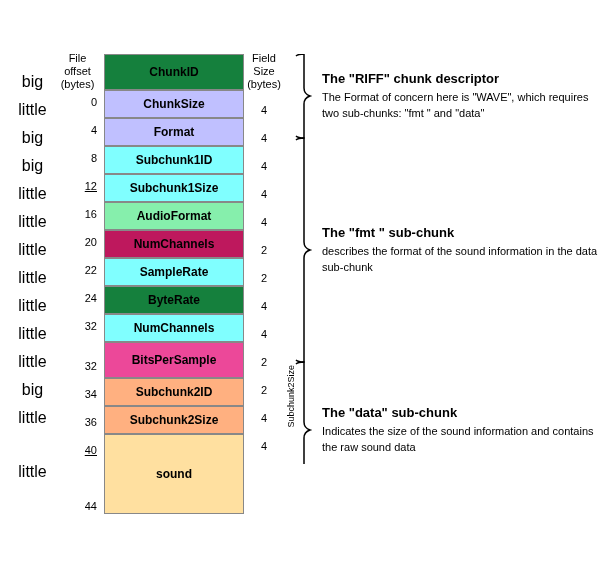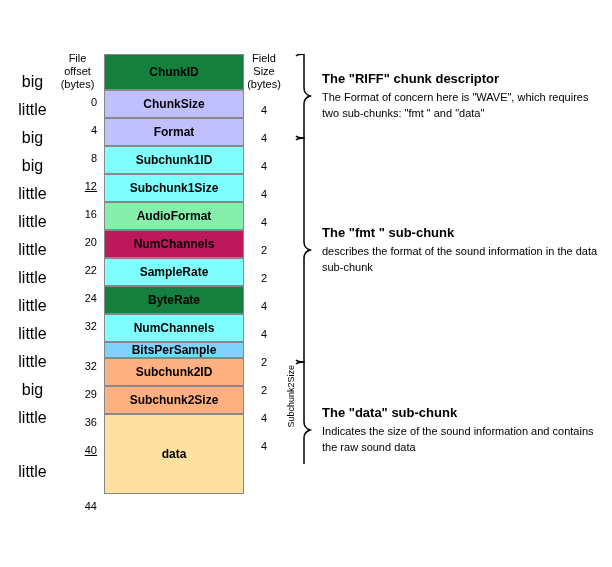--- a/index.html
+++ b/index.html
@@ -165,43 +165,43 @@
   <div class="offset-label" style="height: 28px; display: flex; align-items: flex-start; justify-content: flex-end; padding-right: 3px;">0</div>
       <div class="offset-label" style="height: 28px; display: flex; align-items: flex-start; justify-content: flex-end; padding-right: 3px;">4</div>
       <div class="offset-label" style="height: 28px; display: flex; align-items: flex-start; justify-content: flex-end; padding-right: 3px;">8</div>
       <div class="offset-label" style="height: 28px; display: flex; align-items: flex-start; justify-content: flex-end; padding-right: 3px; text-decoration: underline;">12</div>
       <div class="offset-label" style="height: 28px; display: flex; align-items: flex-start; justify-content: flex-end; padding-right: 3px;">16</div>
       <div class="offset-label" style="height: 28px; display: flex; align-items: flex-start; justify-content: flex-end; padding-right: 3px;">20</div>
       <div class="offset-label" style="height: 28px; display: flex; align-items: flex-start; justify-content: flex-end; padding-right: 3px;">22</div>
       <div class="offset-label" style="height: 28px; display: flex; align-items: flex-start; justify-content: flex-end; padding-right: 3px;">24</div>
       <div class="offset-label" style="height: 28px; display: flex; align-items: flex-start; justify-content: flex-end; padding-right: 3px;">32</div>
       <div class="offset-label" style="height: 28px; display: flex; align-items: flex-start; justify-content: flex-end; padding-right: 3px; margin-top: 12px;">32</div>
-      <div class="offset-label" style="height: 28px; display: flex; align-items: flex-start; justify-content: flex-end; padding-right: 3px;">29</div>
+      <div class="offset-label" style="height: 28px; display: flex; align-items: flex-start; justify-content: flex-end; padding-right: 3px;">34</div>
       <div class="offset-label" style="height: 28px; display: flex; align-items: flex-start; justify-content: flex-end; padding-right: 3px;">36</div>
       <div class="offset-label" style="height: 28px; display: flex; align-items: flex-start; justify-content: flex-end; padding-right: 3px; text-decoration: underline;">40</div>
       <div class="offset-label" style="height: 80px; display: flex; align-items: flex-start; justify-content: flex-end; padding-right: 3px; margin-top: 28px;">44</div>
     </div>
 
   <div class="table-col">
     <div class="table-header"></div>
 
   <div class="field-row" style="height: 36px; background-color: #15803d;">ChunkID</div>
       <div class="field-row" style="height: 28px; background-color: rgb(192, 192, 255);">ChunkSize</div>
       <div class="field-row" style="height: 28px; background-color: rgb(192, 192, 255);">Format</div>
       <div class="field-row" style="height: 28px; background-color: rgb(128, 255, 255);">Subchunk1ID</div>
       <div class="field-row" style="height: 28px; background-color: rgb(128, 255, 255);">Subchunk1Size</div>
       <div class="field-row" style="height: 28px; background-color: #86efac;">AudioFormat</div>
       <div class="field-row" style="height: 28px; background-color: #be185d;">NumChannels</div>
       <div class="field-row" style="height: 28px; background-color: rgb(128, 255, 255);">SampleRate</div>
       <div class="field-row" style="height: 28px; background-color: #15803d;">ByteRate</div>
       <div class="field-row" style="height: 28px; background-color: rgb(128, 255, 255);">NumChannels</div>
-      <div class="field-row" style="height: 16px; background-color: #7dd3fc;">BitsPerSample</div>
+      <div class="field-row" style="height: 36px; background-color: #ec4899;">BitsPerSample</div>
       <div class="field-row" style="height: 28px; background-color: rgb(255, 176, 128);">Subchunk2ID</div>
       <div class="field-row" style="height: 28px; background-color: rgb(255, 176, 128);">Subchunk2Size</div>
-      <div class="field-row" style="height: 80px; background-color: rgb(255, 224, 160);">data</div>
+      <div class="field-row" style="height: 80px; background-color: rgb(255, 224, 160);">sound</div>
     </div>
 
   <div class="size-col">
     <div class="size-header">Field Size<br>(bytes)</div>
 
   <div class="size-label" style="height: 28px; display: flex; align-items: center; justify-content: center;">4</div>
       <div class="size-label" style="height: 28px; display: flex; align-items: center; justify-content: center;">4</div>
       <div class="size-label" style="height: 28px; display: flex; align-items: center; justify-content: center;">4</div>
       <div class="size-label" style="height: 28px; display: flex; align-items: center; justify-content: center;">4</div>
       <div class="size-label" style="height: 28px; display: flex; align-items: center; justify-content: center;">4</div>

